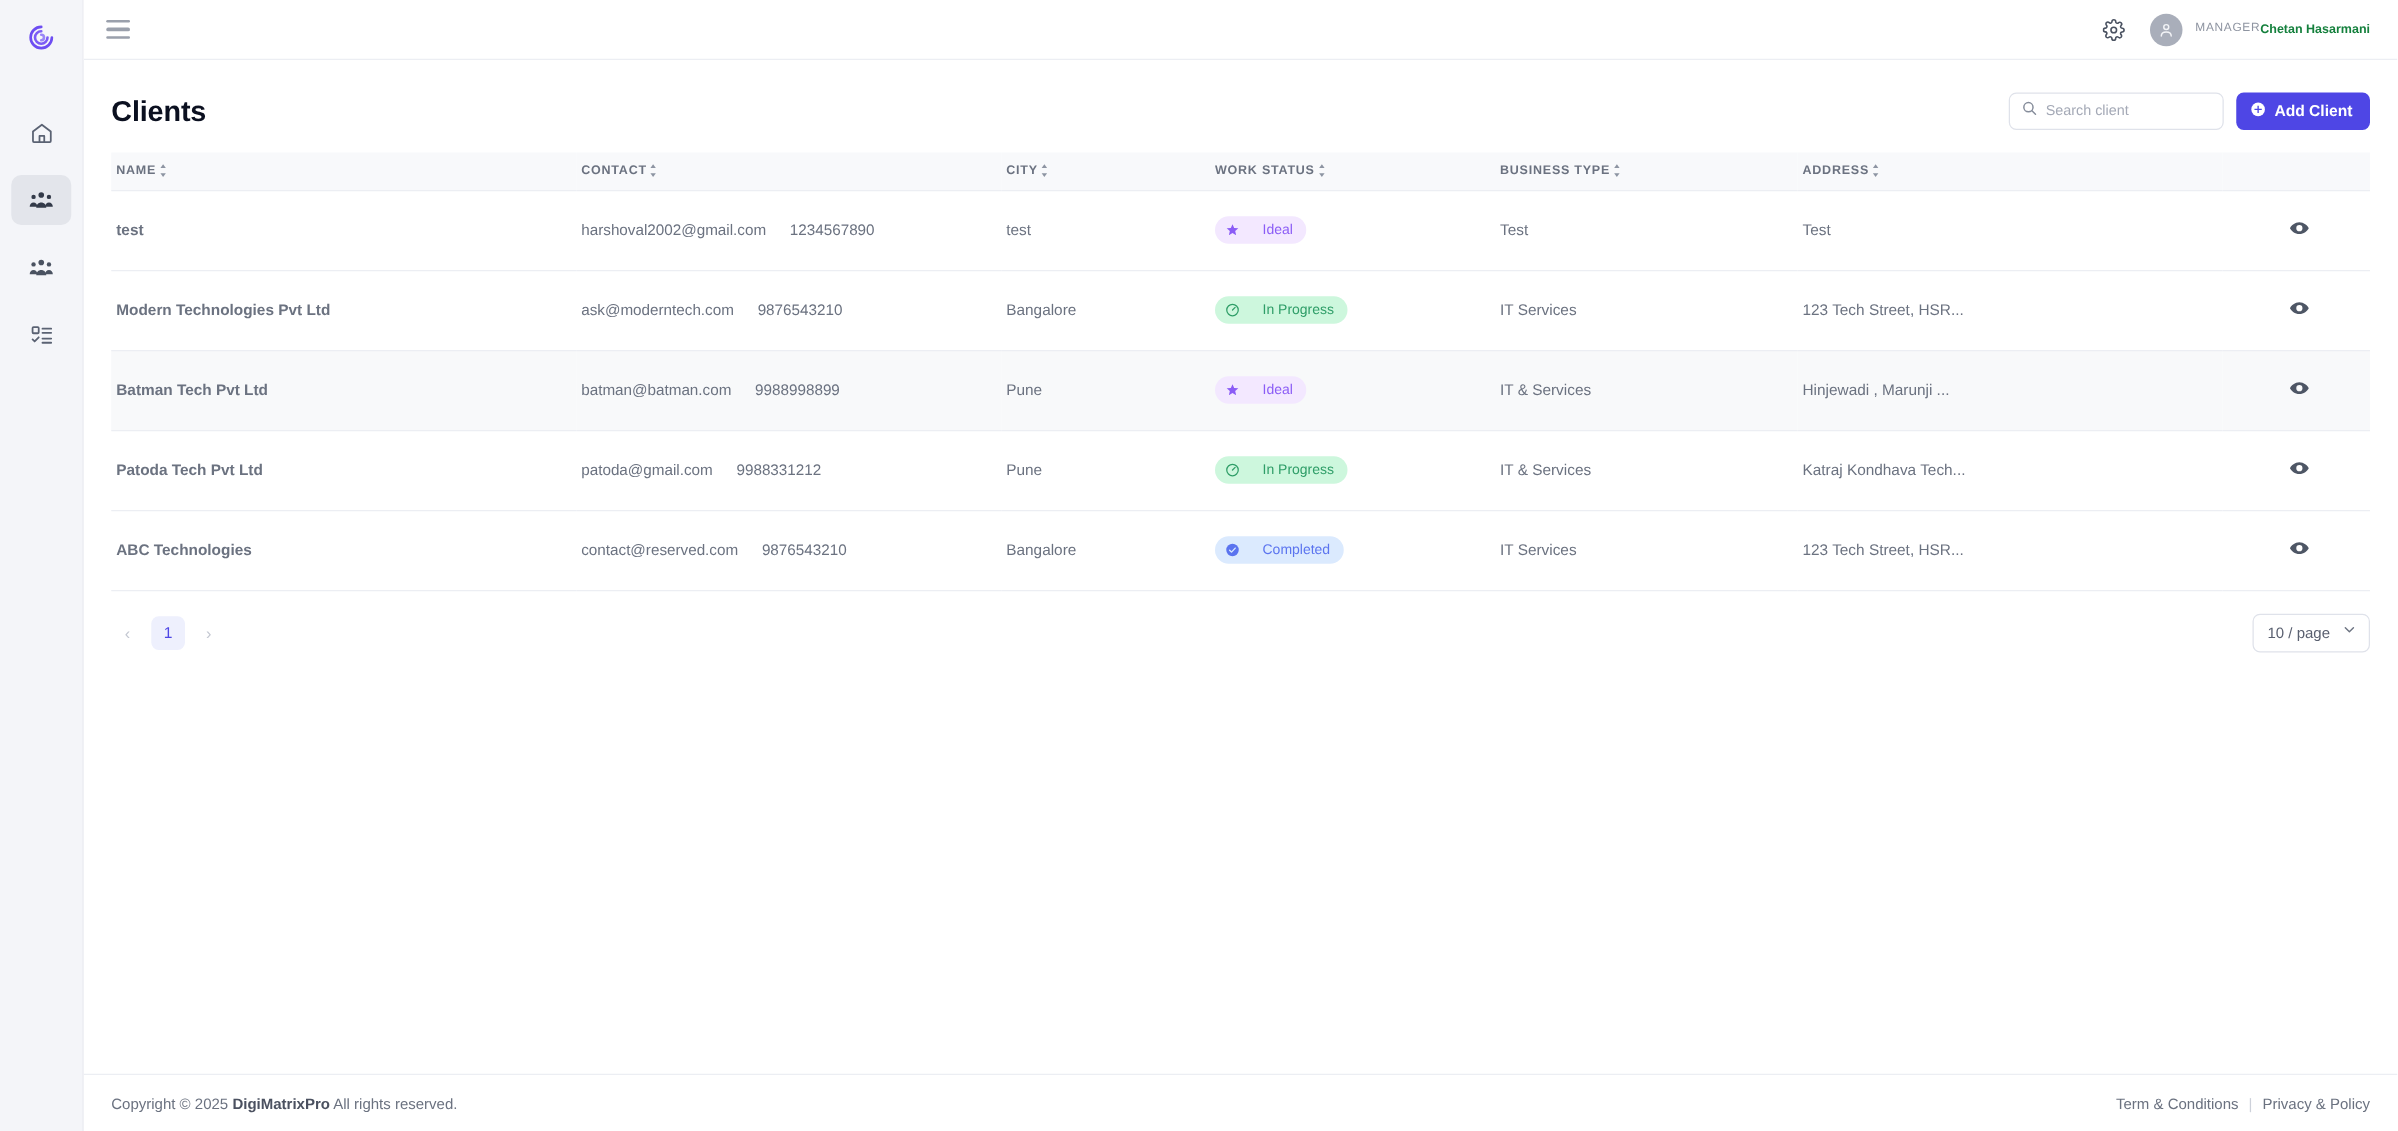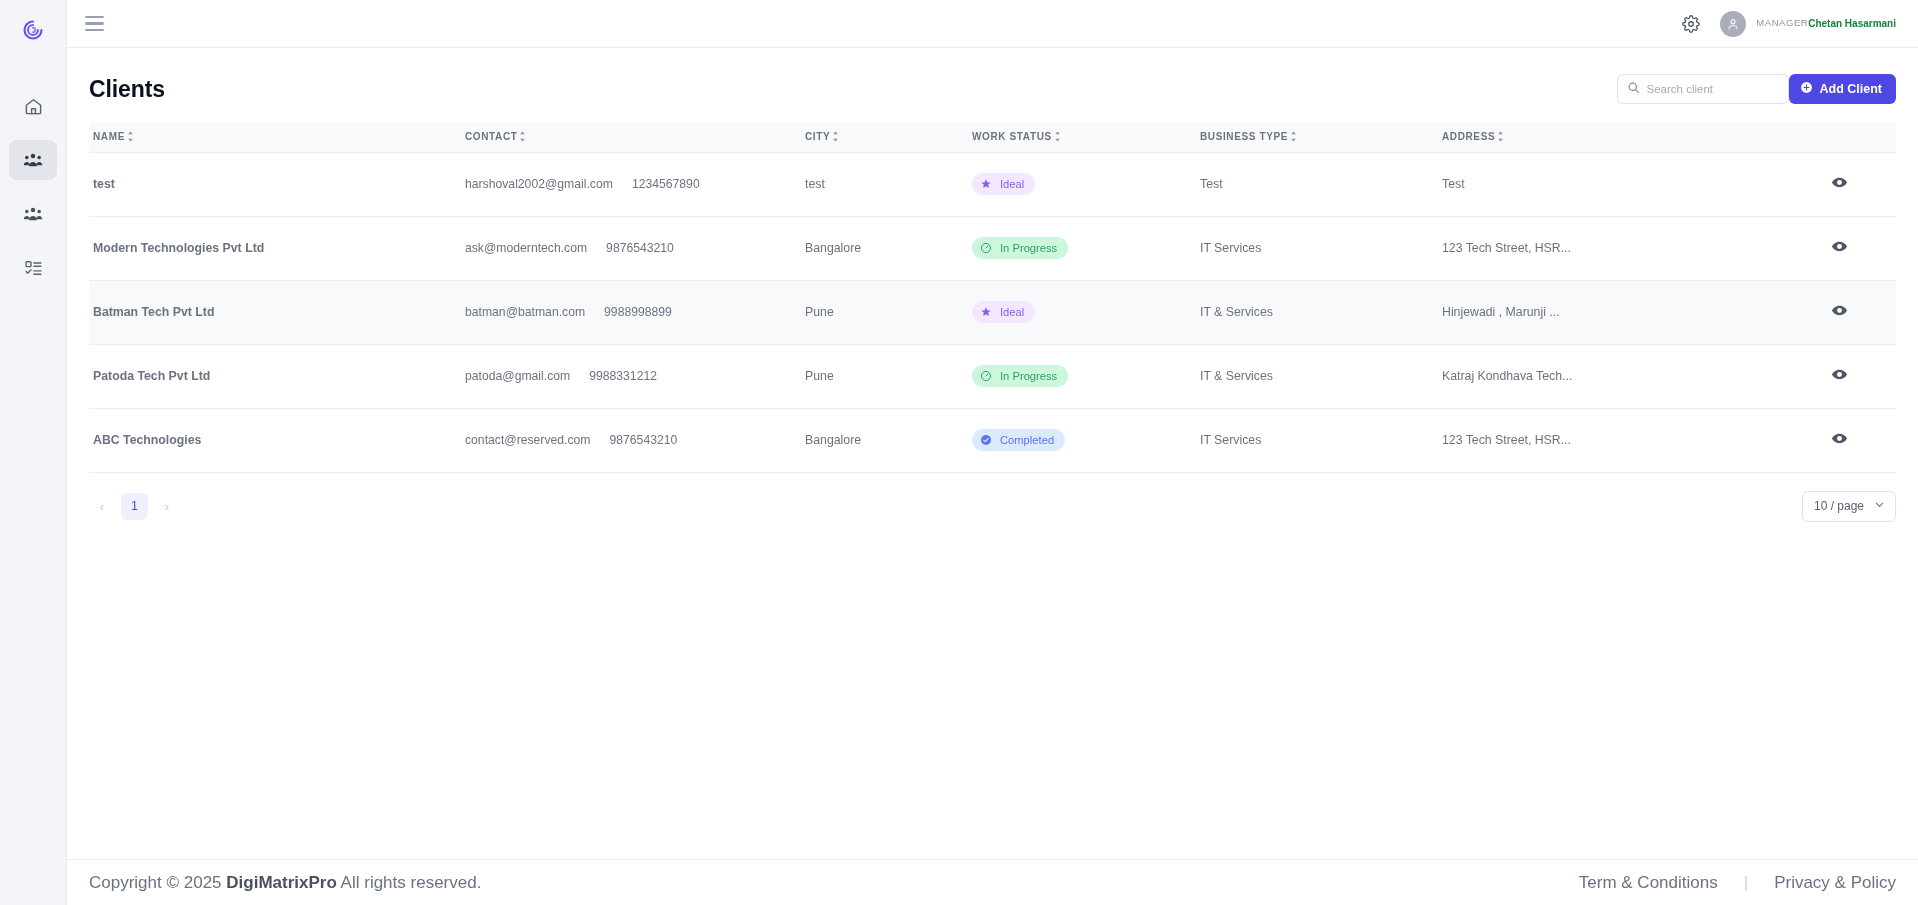--- a/index.html
+++ b/index.html
@@ -57,21 +57,21 @@
   .user-name { font-size: 10px; font-weight: bold; color: #15803d; }
 
   
   .content { flex: 1; padding: 0 22px; position: relative; overflow: hidden; }
 
   .page-head {
     display: flex; align-items: center;
     padding-top: 26px; padding-bottom: 18px;
   }
   .page-title { font-size: 23px; font-weight: bold; color: #0b1020; letter-spacing: -.1px; }
-  .head-tools { margin-left: auto; display: flex; align-items: center; }
+  .head-tools { margin-left: auto; display: flex; align-items: center; gap: 10px; }
 
   .search-box {
     width: 172px; height: 30px;
     border: 1px solid #dfe2ea; border-radius: 6px;
     display: flex; align-items: center; gap: 7px;
     padding: 0 9px; background: #fff;
   }
   .search-box input {
     border: none; outline: none; background: transparent;
     font-family: "Liberation Sans", sans-serif;
@@ -121,21 +121,21 @@
   .c-name { width: 372px; }
   .c-contact { width: 340px; }
   .c-city { width: 167px; }
   .c-status { width: 228px; }
   .c-btype { width: 242px; }
   .c-address { width: 340px; }
   .c-act { width: auto; }
 
   
   .badge {
-    display: inline-flex; align-items: center; gap: 8px;
+    display: inline-flex; align-items: center; gap: 18px;
     height: 22px; border-radius: 11px;
     padding: 0 11px 0 8px;
     font-size: 11.2px; font-weight: normal;
     white-space: nowrap;
   }
   .badge.ideal { background: #f3e8ff; color: #8b5cf6; }
   .badge.progress { background: #cdf7dd; color: #2f9e68; }
   .badge.completed { background: #dbeafe; color: #5b74ef; }
   .badge svg { display: block; }
 
@@ -166,24 +166,24 @@
     padding: 0 9px 0 11px; cursor: pointer; background: #fff;
   }
   .per-page-label { font-size: 12px; color: #5a6070; }
 
   
   .footer {
     height: 46px; min-height: 46px;
     border-top: 1px solid #eceef3;
     display: flex; align-items: center;
     padding: 0 22px;
-    font-size: 17px; color: #6b7280;
+    font-size: 12px; color: #6b7280;
   }
   .footer .brandname { font-weight: bold; color: #4b5160; }
-  .footer-right { margin-left: auto; display: flex; align-items: center; gap: 26px; }
+  .footer-right { margin-left: auto; display: flex; align-items: center; gap: 8px; }
   .footer-right a { color: #6b7280; text-decoration: none; cursor: pointer; }
   .sep { color: #cdd1da; }
 </style>
 </head>
 <body>
 
 <div class="app">
 
   <aside class="sidebar">
     <div class="brand">

